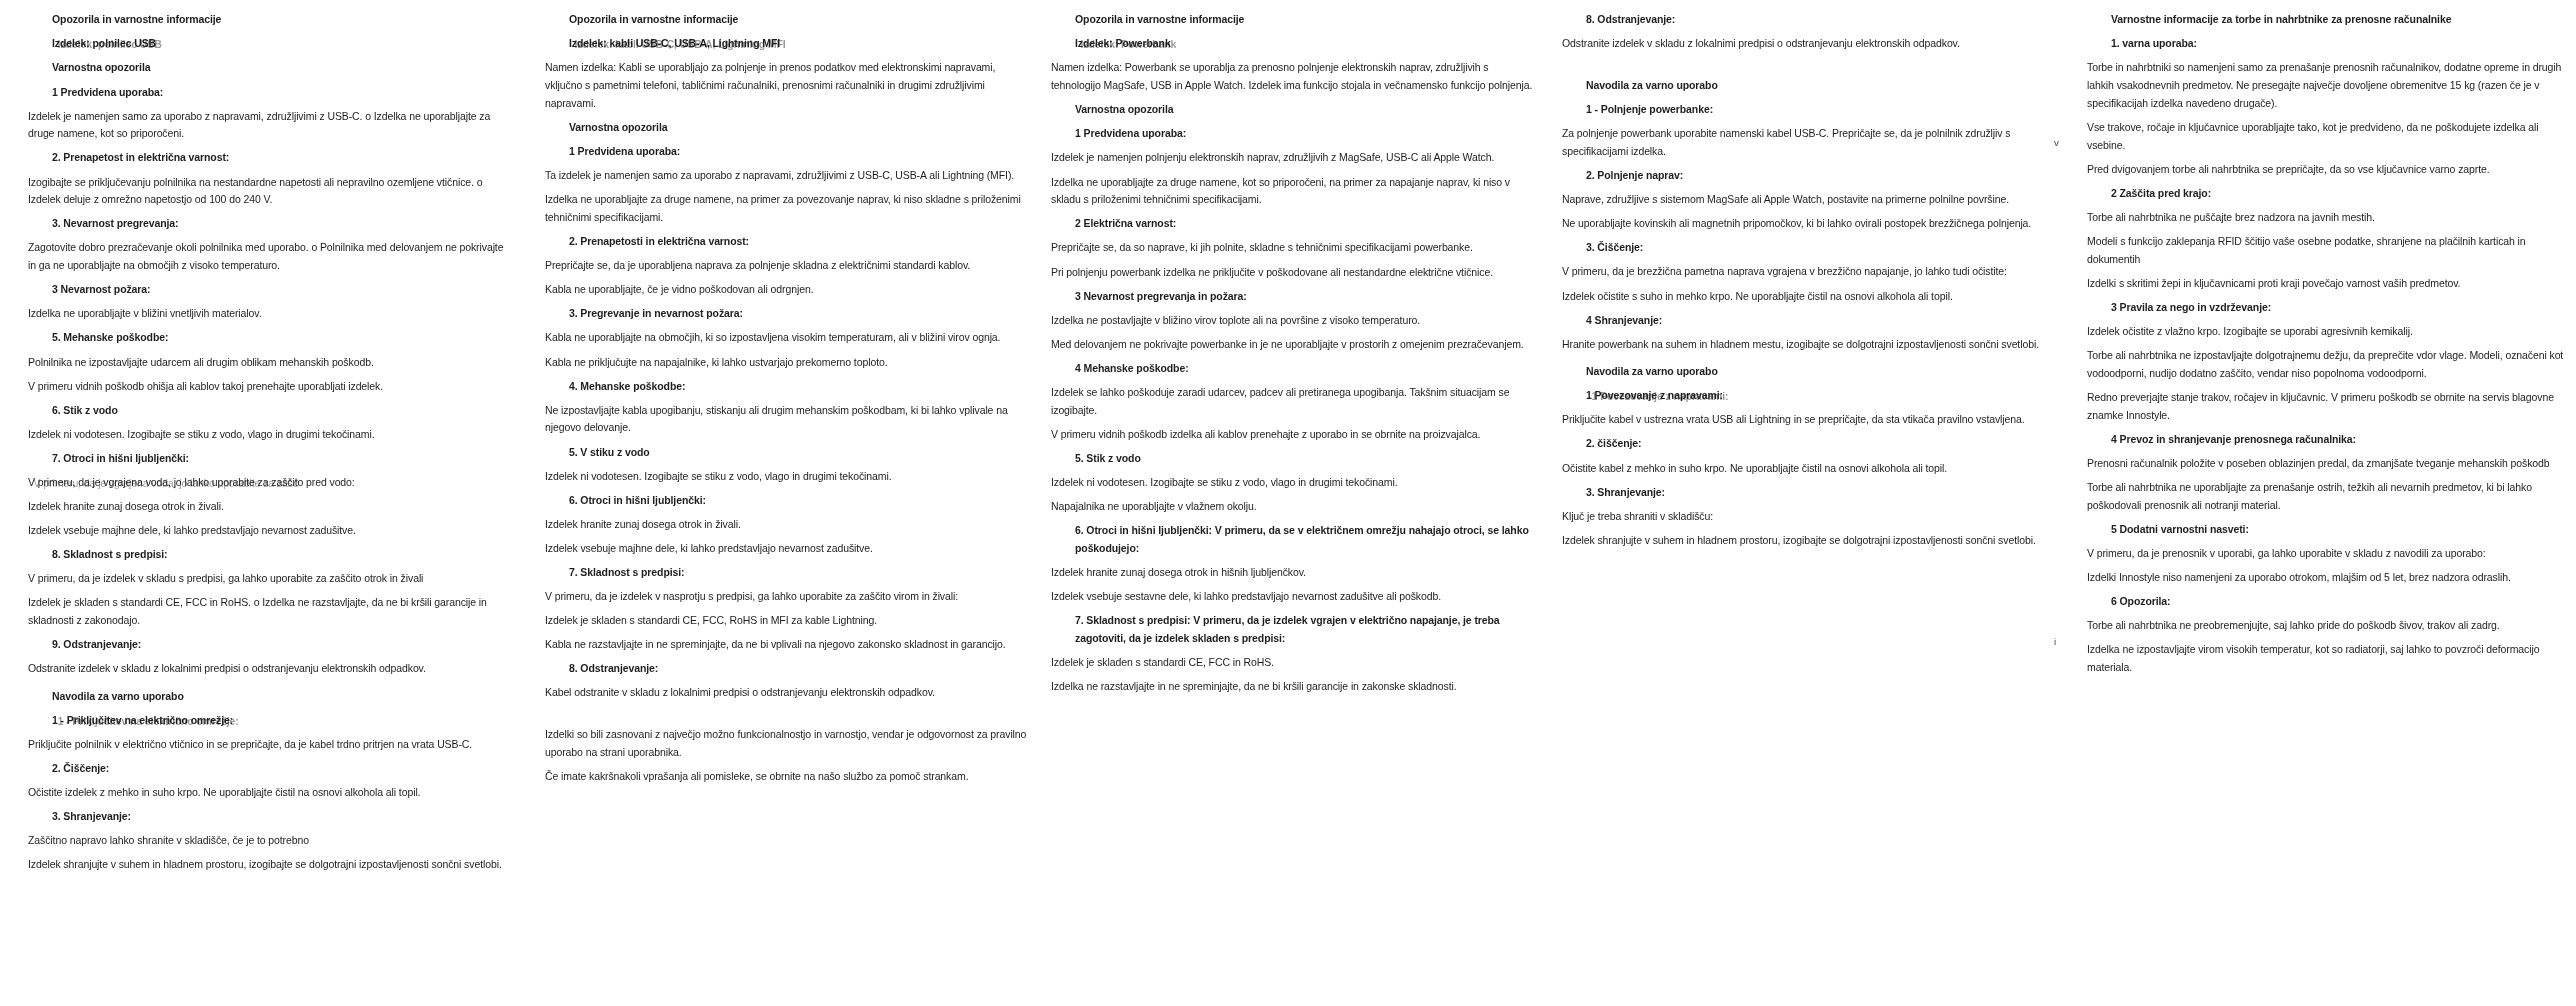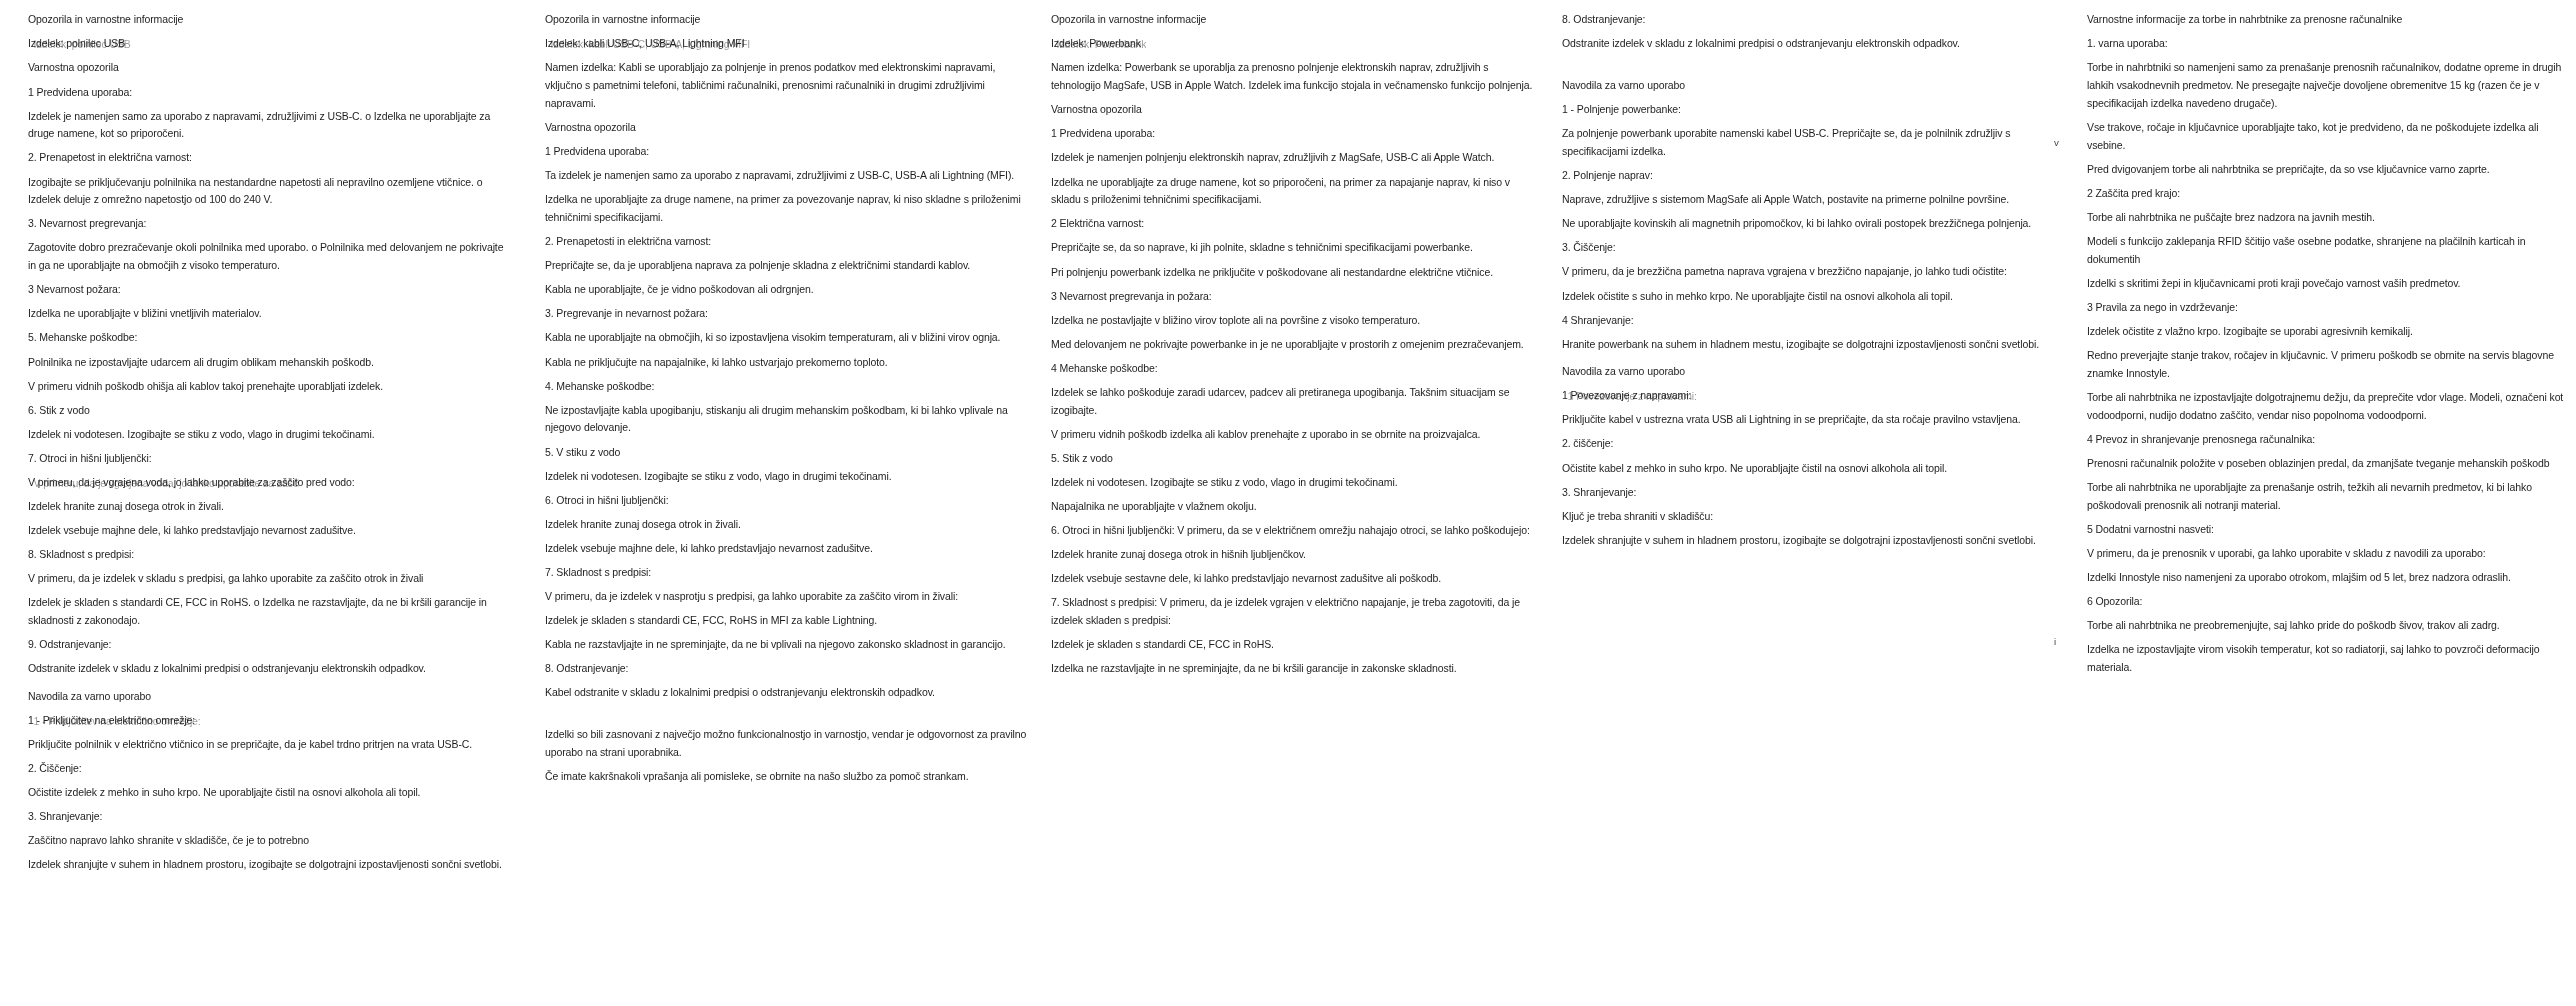--- a/index.html
+++ b/index.html
@@ -25,21 +25,21 @@
     position: absolute;
     top: 11.3px;
   }
   .blk {
     font-size: 10.5px;
     line-height: 17.7px;
     letter-spacing: -0.1px;
     margin: 0 0 6.4px 0;
     white-space: normal;
   }
-  .hd { font-weight: 400; }
+  .hd { font-weight: 700; margin-left: 24px; }
   .bd { font-weight: 400; }
   .gap-small { margin-top: 9.7px; }
   .gap-large { margin-top: 24px; }
   
   .overlap { position: relative; }
   .overlap .txt { position: relative; z-index: 1; }
   .overlap .ghost {
     position: absolute;
     left: 5.6px;
     top: 0.8px;
@@ -162,41 +162,41 @@
       <div class="blk hd">2. Polnjenje naprav:</div>
       <div class="blk bd">Naprave, združljive s sistemom MagSafe ali Apple Watch, postavite na primerne polnilne površine.</div>
       <div class="blk bd">Ne uporabljajte kovinskih ali magnetnih pripomočkov, ki bi lahko ovirali postopek brezžičnega polnjenja.</div>
       <div class="blk hd">3. Čiščenje:</div>
       <div class="blk bd">V primeru, da je brezžična pametna naprava vgrajena v brezžično napajanje, jo lahko tudi očistite:</div>
       <div class="blk bd">Izdelek očistite s suho in mehko krpo. Ne uporabljajte čistil na osnovi alkohola ali topil.</div>
       <div class="blk hd">4 Shranjevanje:</div>
       <div class="blk bd">Hranite powerbank na suhem in hladnem mestu, izogibajte se dolgotrajni izpostavljenosti sončni svetlobi.</div>
       <div class="blk hd gap-small">Navodila za varno uporabo</div>
       <div class="blk hd overlap"><span class="txt">1 Povezovanje z napravami:</span><span class="ghost" aria-hidden="true">1 Povezovanje z napravami:</span></div>
-      <div class="blk bd">Priključite kabel v ustrezna vrata USB ali Lightning in se prepričajte, da sta ročaje pravilno vstavljena.</div>
+      <div class="blk bd">Priključite kabel v ustrezna vrata USB ali Lightning in se prepričajte, da sta vtikača pravilno vstavljena.</div>
       <div class="blk hd">2. čiščenje:</div>
       <div class="blk bd">Očistite kabel z mehko in suho krpo. Ne uporabljajte čistil na osnovi alkohola ali topil.</div>
       <div class="blk hd">3. Shranjevanje:</div>
       <div class="blk bd">Ključ je treba shraniti v skladišču:</div>
       <div class="blk bd">Izdelek shranjujte v suhem in hladnem prostoru, izogibajte se dolgotrajni izpostavljenosti sončni svetlobi.</div>
     </div>
   <div class="column" style="left: 2087px; width: 483px;">
       <div class="blk hd">Varnostne informacije za torbe in nahrbtnike za prenosne računalnike</div>
       <div class="blk hd">1. varna uporaba:</div>
       <div class="blk bd">Torbe in nahrbtniki so namenjeni samo za prenašanje prenosnih računalnikov, dodatne opreme in drugih lahkih vsakodnevnih predmetov. Ne presegajte največje dovoljene obremenitve 15 kg (razen če je v specifikacijah izdelka navedeno drugače).</div>
       <div class="blk bd">Vse trakove, ročaje in ključavnice uporabljajte tako, kot je predvideno, da ne poškodujete izdelka ali vsebine.</div>
       <div class="blk bd">Pred dvigovanjem torbe ali nahrbtnika se prepričajte, da so vse ključavnice varno zaprte.</div>
       <div class="blk hd">2 Zaščita pred krajo:</div>
       <div class="blk bd">Torbe ali nahrbtnika ne puščajte brez nadzora na javnih mestih.</div>
       <div class="blk bd">Modeli s funkcijo zaklepanja RFID ščitijo vaše osebne podatke, shranjene na plačilnih karticah in dokumentih</div>
       <div class="blk bd">Izdelki s skritimi žepi in ključavnicami proti kraji povečajo varnost vaših predmetov.</div>
       <div class="blk hd">3 Pravila za nego in vzdrževanje:</div>
       <div class="blk bd">Izdelek očistite z vlažno krpo. Izogibajte se uporabi agresivnih kemikalij.</div>
+      <div class="blk bd">Torbe ali nahrbtnika ne izpostavljajte dolgotrajnemu dežju, da preprečite vdor vlage. Modeli, označeni kot vodoodporni, nudijo dodatno zaščito, vendar niso popolnoma vodoodporni.</div>
       <div class="blk bd">Redno preverjajte stanje trakov, ročajev in ključavnic. V primeru poškodb se obrnite na servis blagovne znamke Innostyle.</div>
-      <div class="blk bd">Torbe ali nahrbtnika ne izpostavljajte dolgotrajnemu dežju, da preprečite vdor vlage. Modeli, označeni kot vodoodporni, nudijo dodatno zaščito, vendar niso popolnoma vodoodporni.</div>
       <div class="blk hd">4 Prevoz in shranjevanje prenosnega računalnika:</div>
       <div class="blk bd">Prenosni računalnik položite v poseben oblazinjen predal, da zmanjšate tveganje mehanskih poškodb</div>
       <div class="blk bd">Torbe ali nahrbtnika ne uporabljajte za prenašanje ostrih, težkih ali nevarnih predmetov, ki bi lahko poškodovali prenosnik ali notranji material.</div>
       <div class="blk hd">5 Dodatni varnostni nasveti:</div>
       <div class="blk bd">V primeru, da je prenosnik v uporabi, ga lahko uporabite v skladu z navodili za uporabo:</div>
       <div class="blk bd">Izdelki Innostyle niso namenjeni za uporabo otrokom, mlajšim od 5 let, brez nadzora odraslih.</div>
       <div class="blk hd">6 Opozorila:</div>
       <div class="blk bd">Torbe ali nahrbtnika ne preobremenjujte, saj lahko pride do poškodb šivov, trakov ali zadrg.</div>
       <div class="blk bd">Izdelka ne izpostavljajte virom visokih temperatur, kot so radiatorji, saj lahko to povzroči deformacijo materiala.</div>
     </div>

